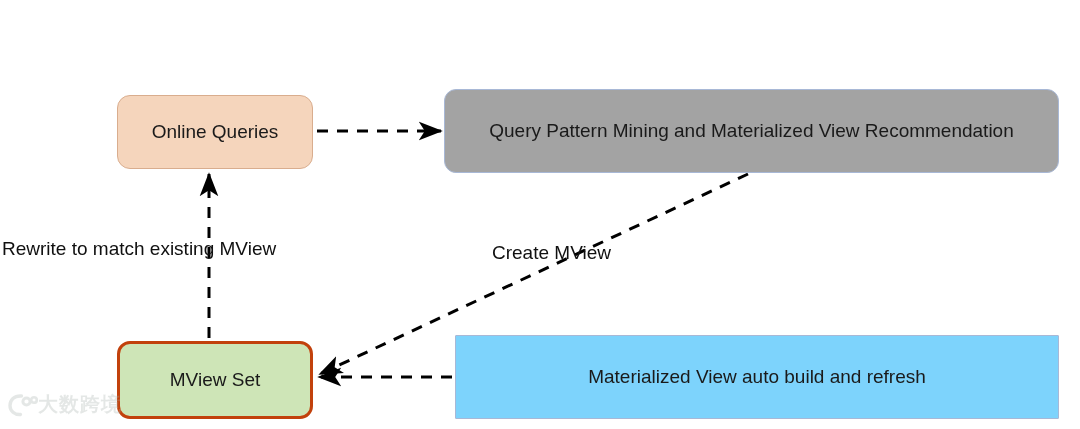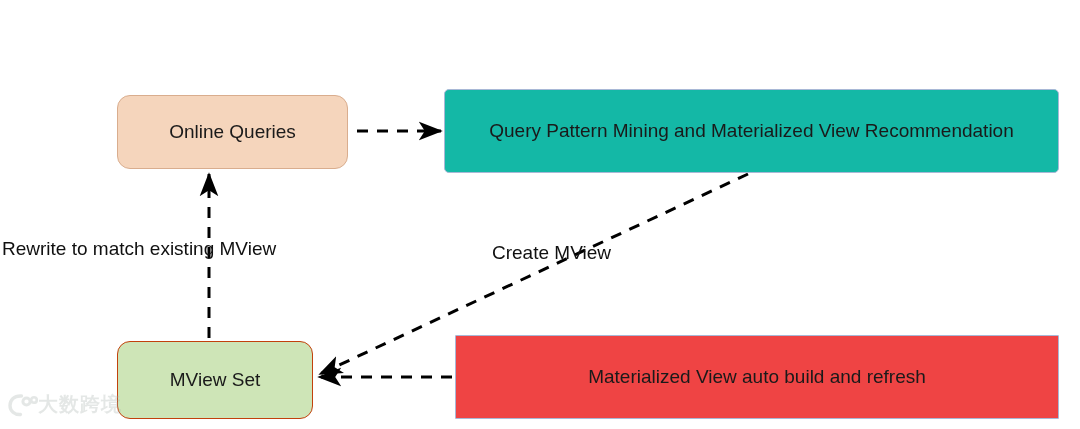--- a/index.html
+++ b/index.html
@@ -33,50 +33,50 @@
     justify-content: center;
     text-align: center;
     color: #1a1a1a;
     font-size: 19px;
     line-height: 1.35;
     padding: 4px 10px;
   }
   #node-online-queries {
     left: 117px;
     top: 95px;
-    width: 231px;
+    width: 196px;
     height: 74px;
     background: #f5d5bc;
     border: 1px solid #d9ad8e;
     border-radius: 13px;
   }
   #node-mview-set {
     left: 117px;
     top: 341px;
     width: 196px;
     height: 78px;
     background: #cee5b7;
-    border: 1px solid #c2410c;
+    border: 3px solid #c2410c;
     border-radius: 13px;
   }
   #node-query-pattern {
     left: 444px;
     top: 89px;
     width: 615px;
     height: 84px;
-    background: #14b8a6;
+    background: #a3a3a3;
     border: 1px solid #a8b8d6;
-    border-radius: 5px;
+    border-radius: 12px;
   }
   #node-mv-auto-build {
     left: 455px;
     top: 335px;
     width: 604px;
     height: 84px;
-    background: #ef4444;
+    background: #7dd3fc;
     border: 1px solid #a8b8d6;
     border-radius: 1px;
   }
   .edge-label {
     position: absolute;
     font-size: 19px;
     color: #101010;
     white-space: nowrap;
   }
   #label-rewrite {

